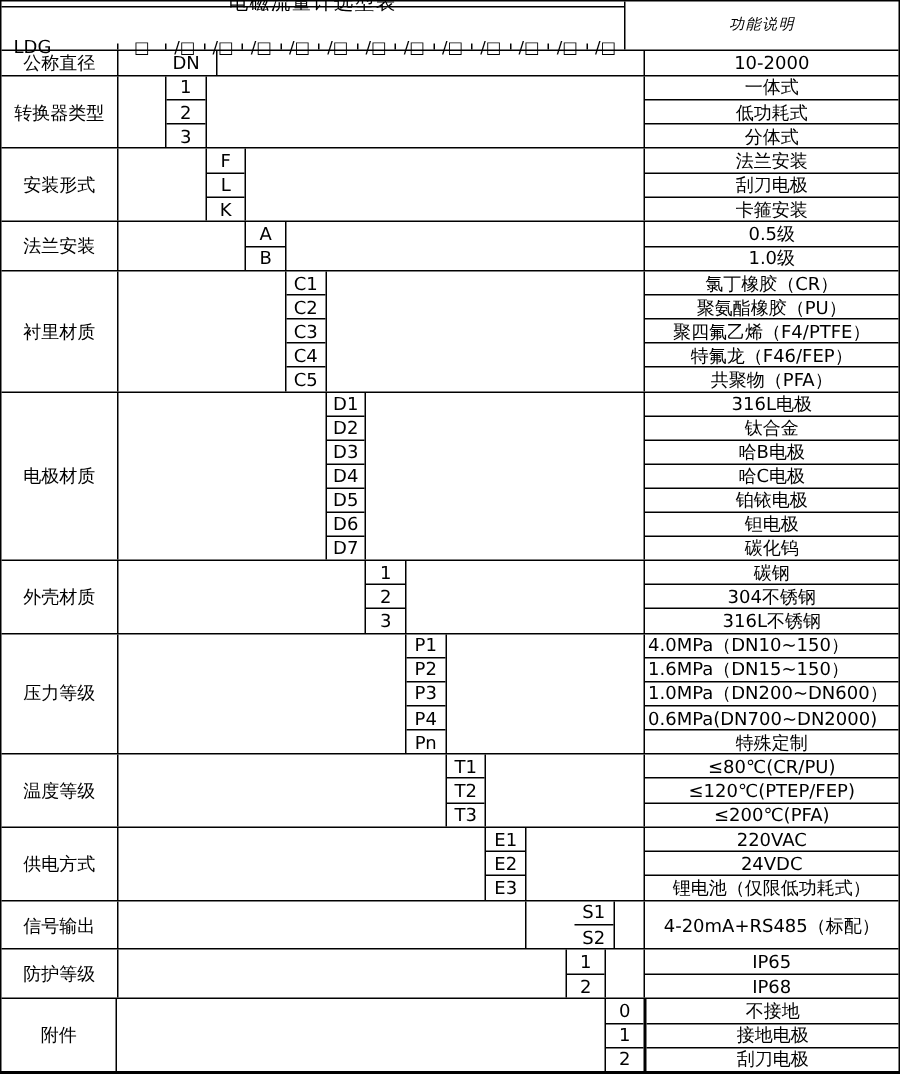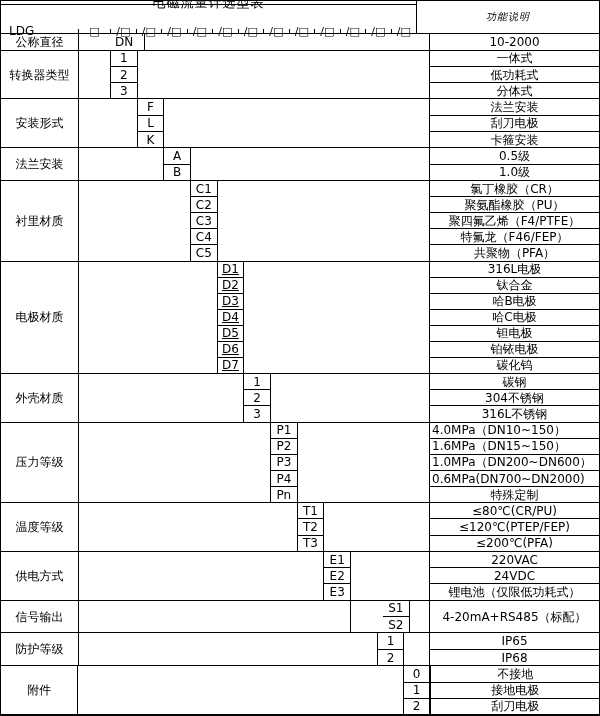--- a/index.html
+++ b/index.html
@@ -160,37 +160,37 @@
         <div class="fn-cell">氯丁橡胶（CR）</div>
         <div class="fn-cell">聚氨酯橡胶（PU）</div>
         <div class="fn-cell">聚四氟乙烯（F4/PTFE）</div>
         <div class="fn-cell">特氟龙（F46/FEP）</div>
         <div class="fn-cell">共聚物（PFA）</div>
       </div>
     </div>
     <div class="block" style="flex: 7 1 0px;">
       <div class="lbl">电极材质</div>
       <div class="fillL" style="width: 138.667px;"></div>
-      <div class="codes" style="width: 26.6667px; text-decoration: underline;">
+      <div class="codes" style="width: 26.6667px;">
         <div class="code-cell">D1</div>
         <div class="code-cell">D2</div>
         <div class="code-cell">D3</div>
         <div class="code-cell">D4</div>
         <div class="code-cell">D5</div>
         <div class="code-cell">D6</div>
         <div class="code-cell">D7</div>
       </div>
       <div class="fillR"></div>
       <div class="fns">
         <div class="fn-cell">316L电极</div>
         <div class="fn-cell">钛合金</div>
         <div class="fn-cell">哈B电极</div>
         <div class="fn-cell">哈C电极</div>
+        <div class="fn-cell">铂铱电极</div>
         <div class="fn-cell">钽电极</div>
-        <div class="fn-cell">铂铱电极</div>
         <div class="fn-cell">碳化钨</div>
       </div>
     </div>
     <div class="block" style="flex: 3 1 0px;">
       <div class="lbl">外壳材质</div>
       <div class="fillL" style="width: 165.333px;"></div>
       <div class="codes" style="width: 26.6667px;">
         <div class="code-cell">1</div>
         <div class="code-cell">2</div>
         <div class="code-cell">3</div>

